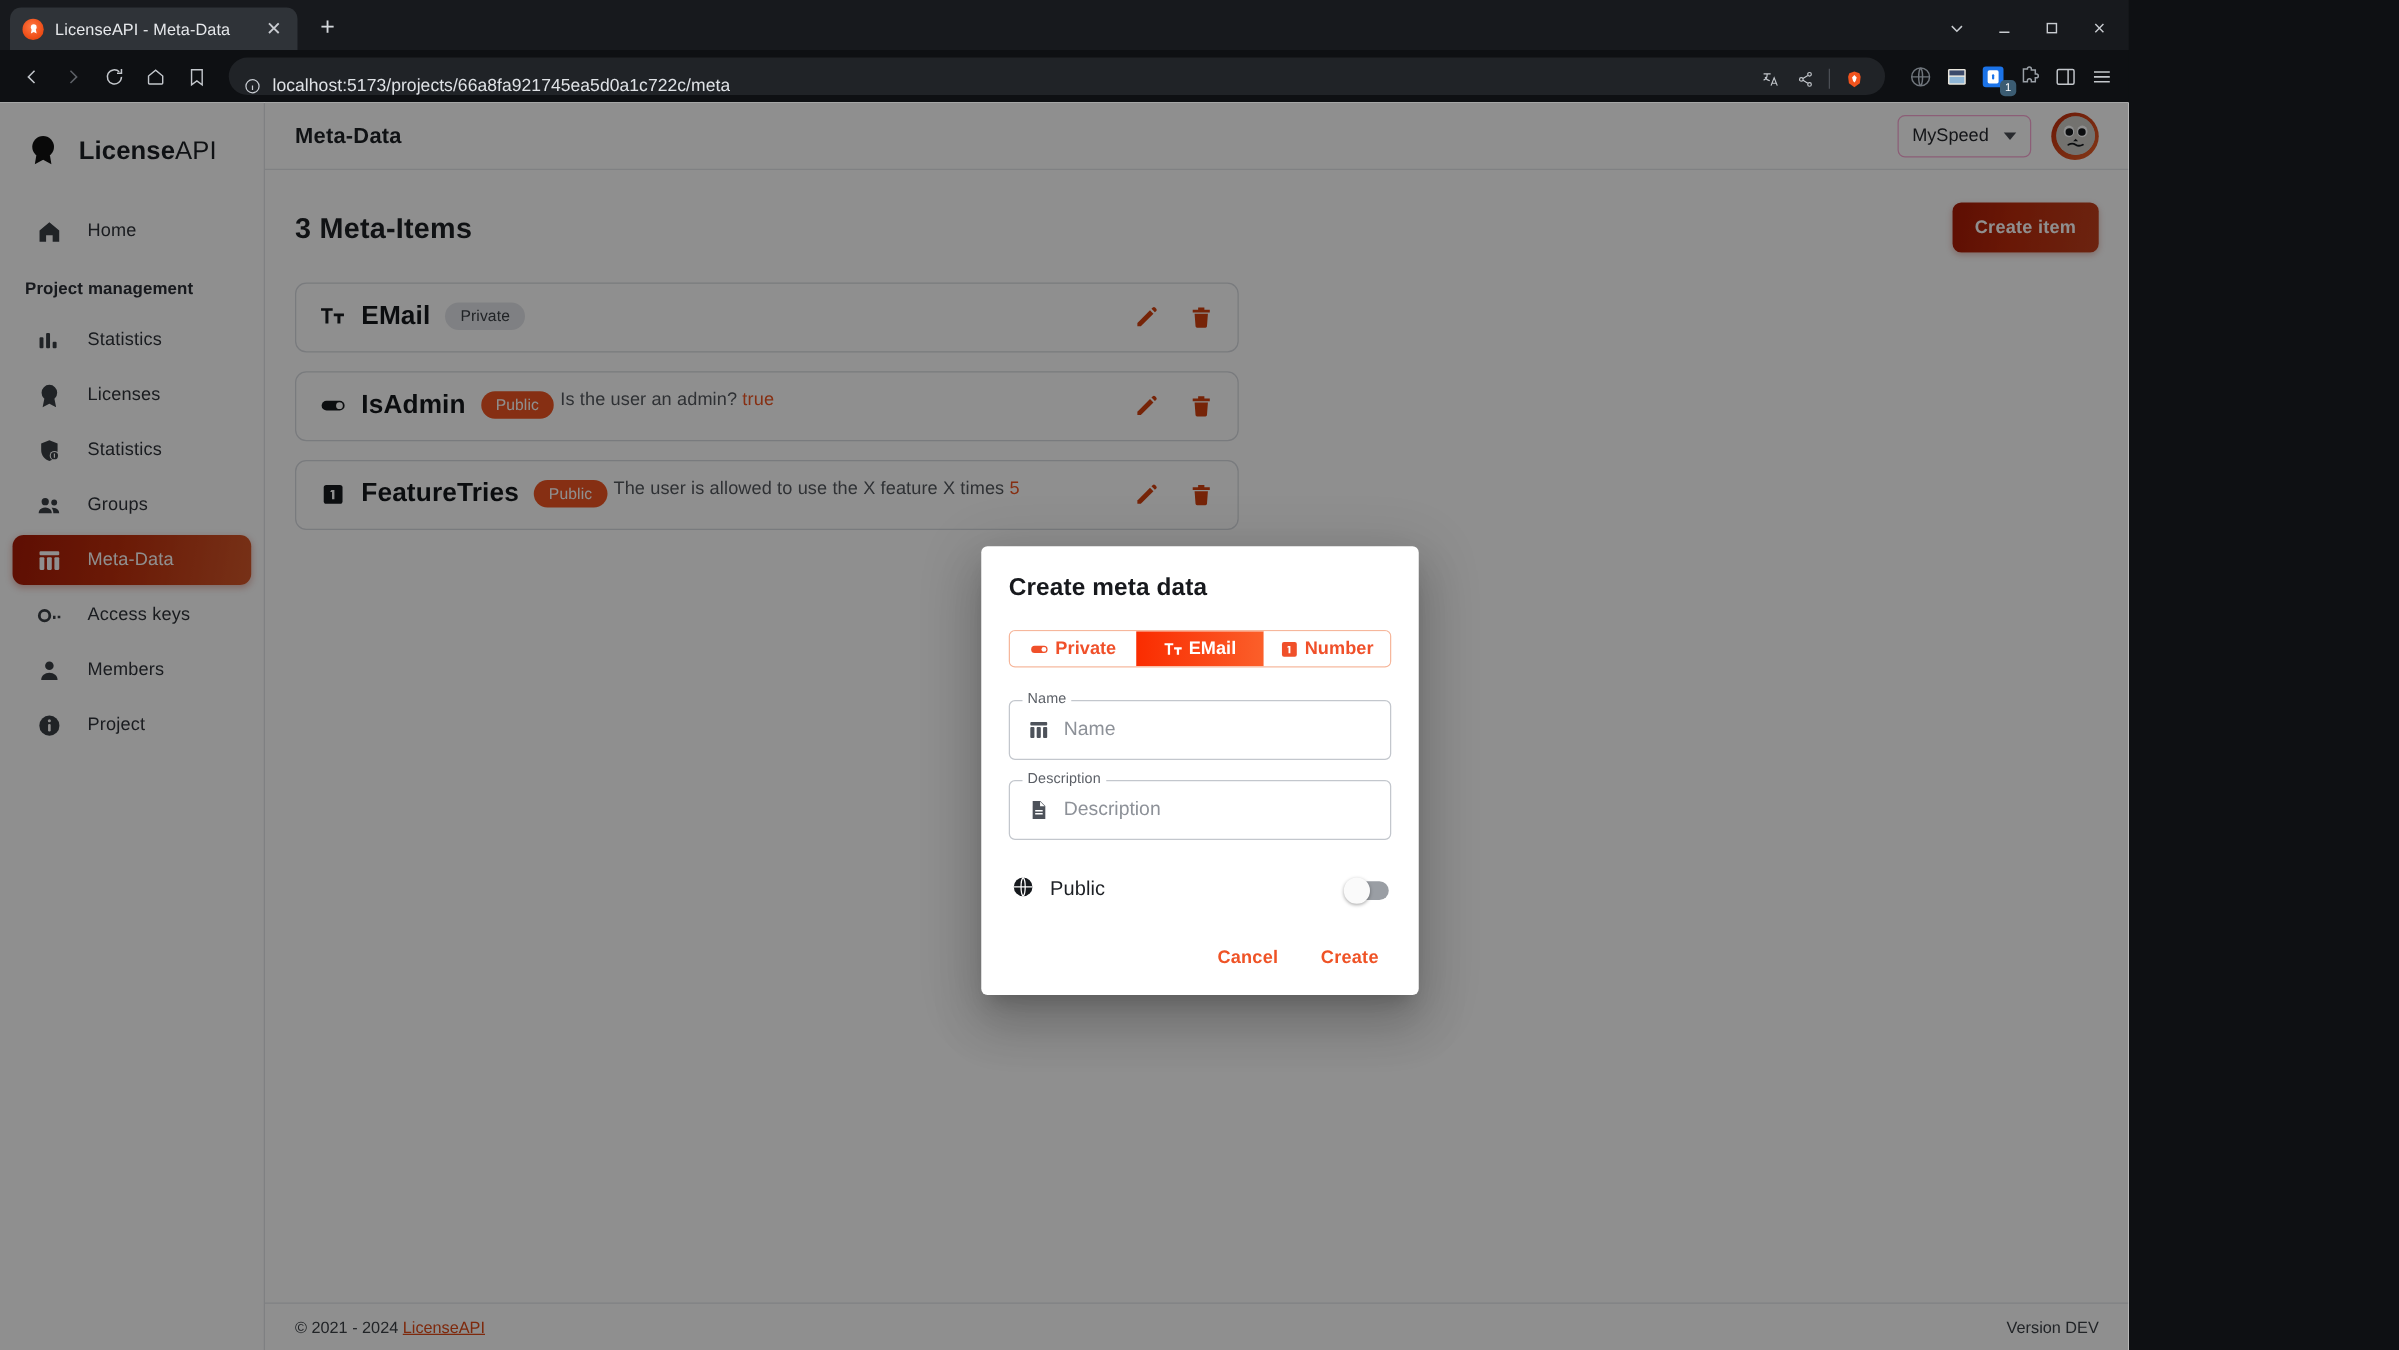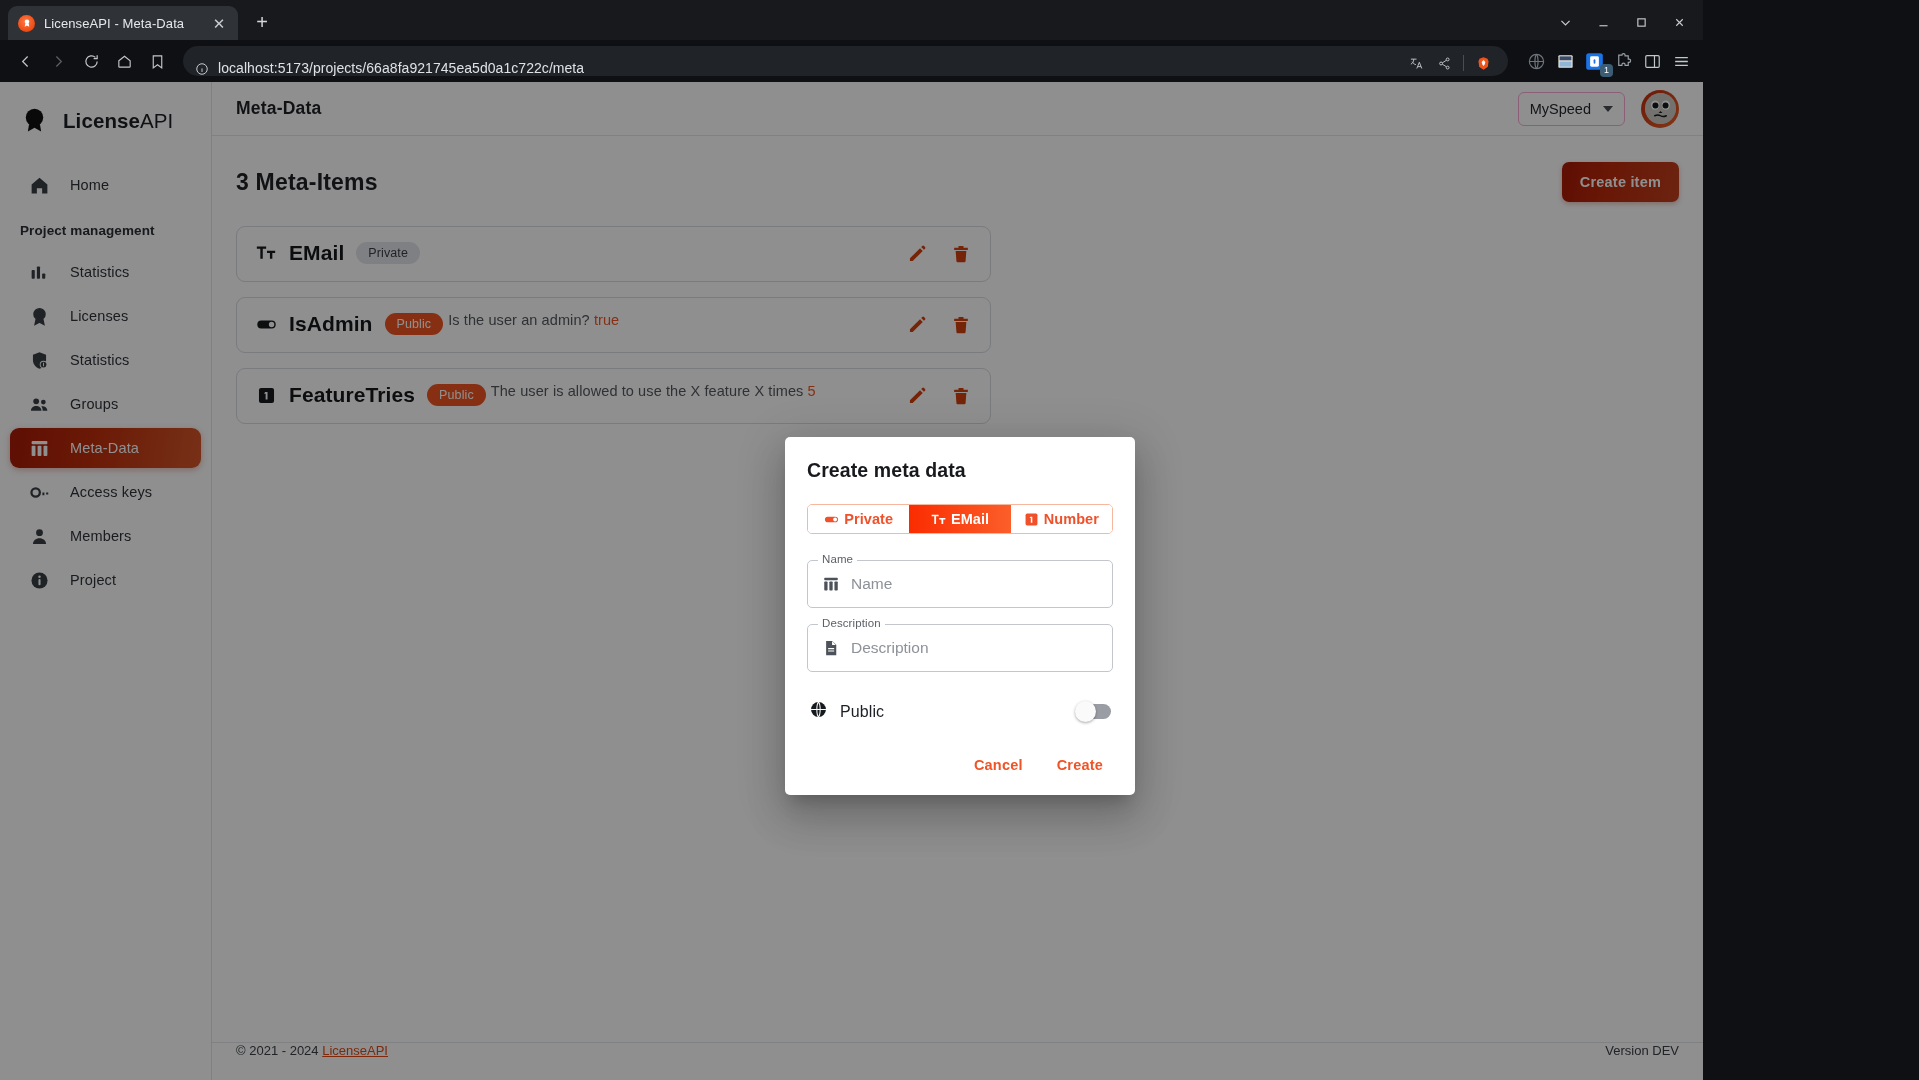--- a/index.html
+++ b/index.html
@@ -154,21 +154,21 @@
   .badge.private { background: #e3e5e9; color: #3a3f45; }
   .badge.public { background: #ef5522; color: #fff; }
   .card-desc { font-size: 14.5px; color: #54585e; letter-spacing: .1px; }
   .card-desc .val { color: #ef5522; }
   .card-actions { position: absolute; right: 18px; top: 50%; transform: translateY(-50%); display: flex; gap: 22px; }
   .card-actions .act { width: 22px; height: 22px; display: flex; align-items: center; justify-content: center; }
   .card-actions .act svg { width: 20px; height: 20px; fill: #d2400f; }
 
   .footer {
     height: 38px; flex: 0 0 38px; border-top: 1px solid #e4e6ea;
-    display: flex; align-items: flex-start; padding: 0 24px; font-size: 13px; color: #3c4046;
+    display: flex; align-items: center; padding: 0 24px; font-size: 13px; color: #3c4046;
   }
   .footer a { color: #e04a17; text-decoration: underline; }
   .footer .right { margin-left: auto; color: #3c4046; }
 
   
   .overlay { position: absolute; inset: 0; background: rgba(0,0,0,.44); }
   .modal {
     position: absolute; left: 785px; top: 355px; width: 350px;
     background: #fff; border-radius: 5px; padding: 22px 22px 14px 22px;
     box-shadow: 0 11px 15px -7px rgba(0,0,0,.2), 0 24px 38px 3px rgba(0,0,0,.14), 0 9px 46px 8px rgba(0,0,0,.12);

